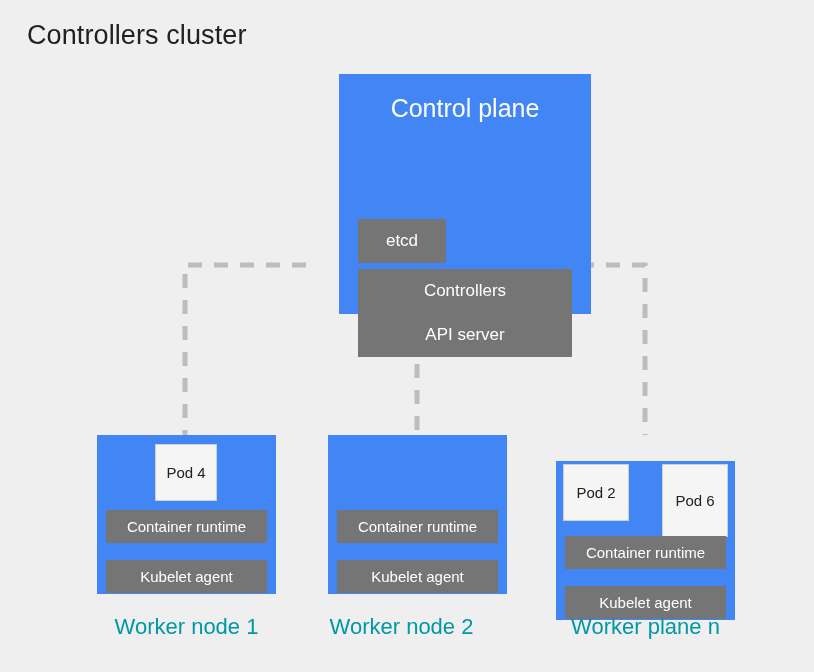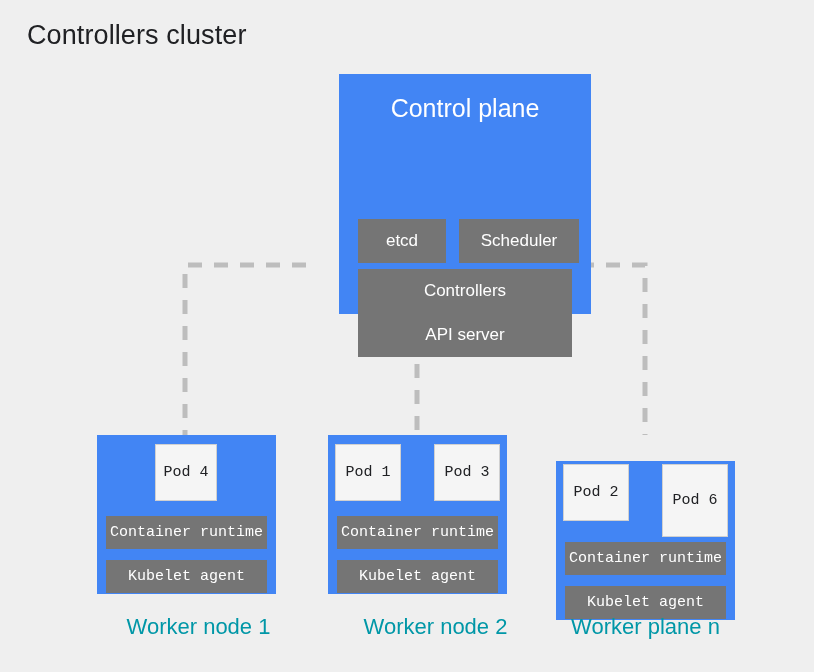--- a/index.html
+++ b/index.html
@@ -59,21 +59,21 @@
     width: 252px;
     text-align: center;
     font-size: 25px;
     color: #ffffff;
   }
   .cp-row {
     position: absolute;
     left: 19px;
     width: 214px;
     display: flex;
-    gap: 13px;
+    gap: 6px;
   }
   .cp-box {
     background: #757575;
     color: #ffffff;
     font-size: 17px;
     height: 44px;
     display: flex;
     align-items: center;
     justify-content: center;
     box-sizing: border-box;
@@ -86,21 +86,20 @@
   .cp-box-scheduler { flex: 0 0 120px; }
 
   
   .worker-node {
     position: absolute;
     top: 435px;
     width: 179px;
     height: 159px;
     background: #4285f4;
     box-sizing: border-box;
-    font-family: Liberation Mono, monospace;
   }
   .node-1 { left: 97px; }
   .node-2 { left: 328px; }
   .node-3 { left: 556px; margin-top: 26px; }
 
   .pod-area {
     position: absolute;
     left: 0;
     top: 0;
     width: 179px;
@@ -132,34 +131,34 @@
     width: 161px;
     height: 33px;
     background: #757575;
     color: #ffffff;
     font-size: 15px;
     display: flex;
     align-items: center;
     justify-content: center;
     box-sizing: border-box;
   }
-  .bar-runtime { top: 81px; }
+  .bar-runtime { top: 75px; }
   .bar-kubelet { top: 125px; }
 
   .node-label {
     position: absolute;
     top: 614px;
     width: 179px;
     text-align: center;
     font-size: 22px;
     color: #0097a7;
     white-space: nowrap;
   }
-  .label-1 { left: 109px; }
-  .label-2 { left: 346px; }
+  .label-1 { left: 97px; }
+  .label-2 { left: 312px; }
   .label-3 { left: 556px; }
 </style>
 </head>
 <body>
 
 <div id="canvas">
 
   <div class="page-title">Controllers cluster</div>
 
   <svg id="connectors" viewBox="0 0 814 672" width="814" height="672" xmlns="http://www.w3.org/2000/svg">
@@ -169,21 +168,20 @@
     <path d="M 417 312 L 417 435" fill="none" stroke="#bdbdbd" stroke-width="5" stroke-dasharray="14 12" stroke-linecap="butt"></path>
 
     <path d="M 528 265 L 645 265 L 645 435" fill="none" stroke="#bdbdbd" stroke-width="5" stroke-dasharray="14 12" stroke-linecap="butt"></path>
   </svg>
 
   <div class="control-plane">
     <div class="control-plane-title">Control plane</div>
 
     <div class="cp-row cp-row-1">
       <div class="cp-box cp-box-etcd">etcd</div>
-      <div class="cp-box cp-box-scheduler">Scheduler</div>
     </div>
 
     <div class="cp-row cp-row-2">
       <div class="cp-box">Controllers</div>
     </div>
 
     <div class="cp-row cp-row-3">
       <div class="cp-box">API server</div>
     </div>
   </div>
@@ -191,24 +189,20 @@
   <div class="worker-node node-1">
     <div class="pod-area">
       <div class="pod pod-n1-a">Pod 4</div>
     </div>
     <div class="node-bar bar-runtime">Container runtime</div>
     <div class="node-bar bar-kubelet">Kubelet agent</div>
   </div>
   <div class="node-label label-1">Worker node 1</div>
 
   <div class="worker-node node-2">
-    <div class="pod-area">
-      <div class="pod pod-n2-a">Pod 1</div>
-      <div class="pod pod-n2-b">Pod 3</div>
-    </div>
     <div class="node-bar bar-runtime">Container runtime</div>
     <div class="node-bar bar-kubelet">Kubelet agent</div>
   </div>
   <div class="node-label label-2">Worker node 2</div>
 
   <div class="worker-node node-3">
     <div class="pod-area">
       <div class="pod pod-n3-a">Pod 2</div>
       <div class="pod pod-n3-b">Pod 6</div>
     </div>

